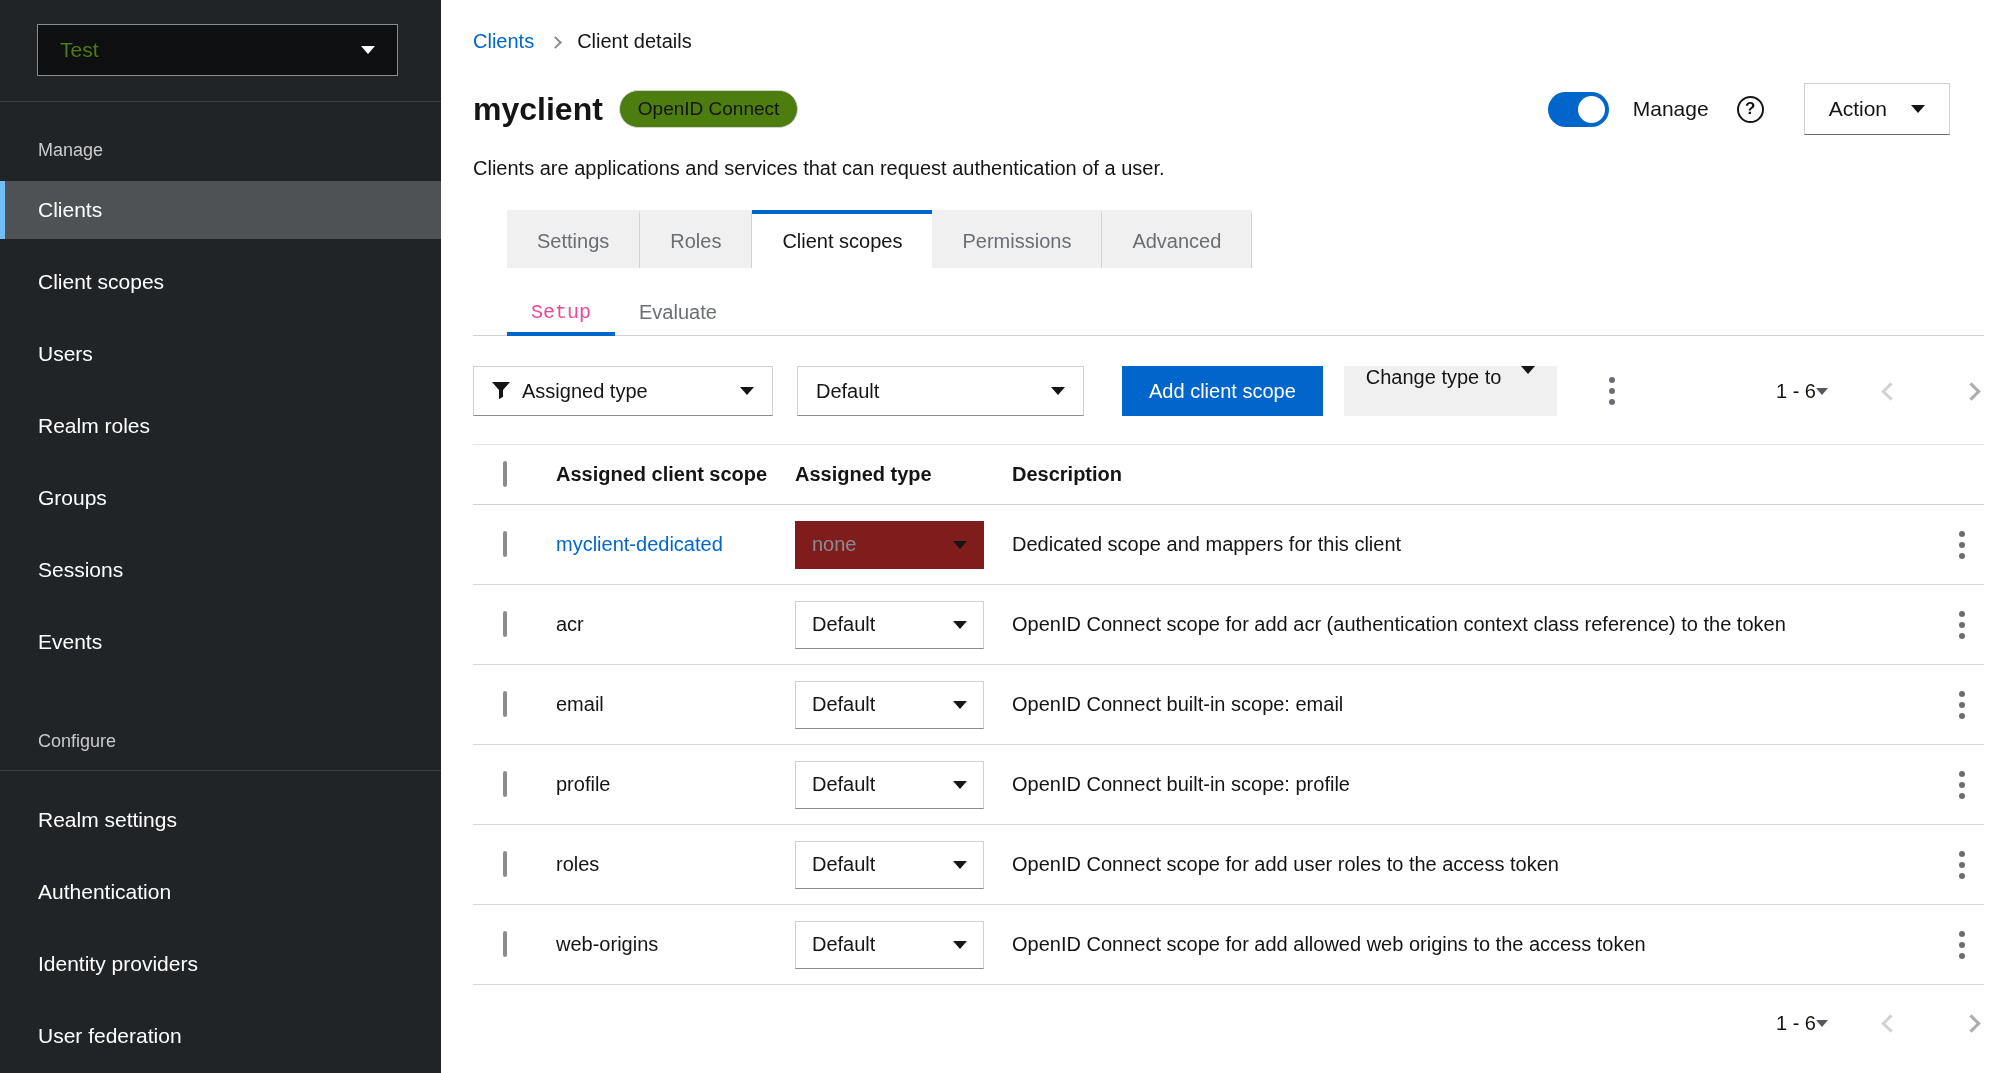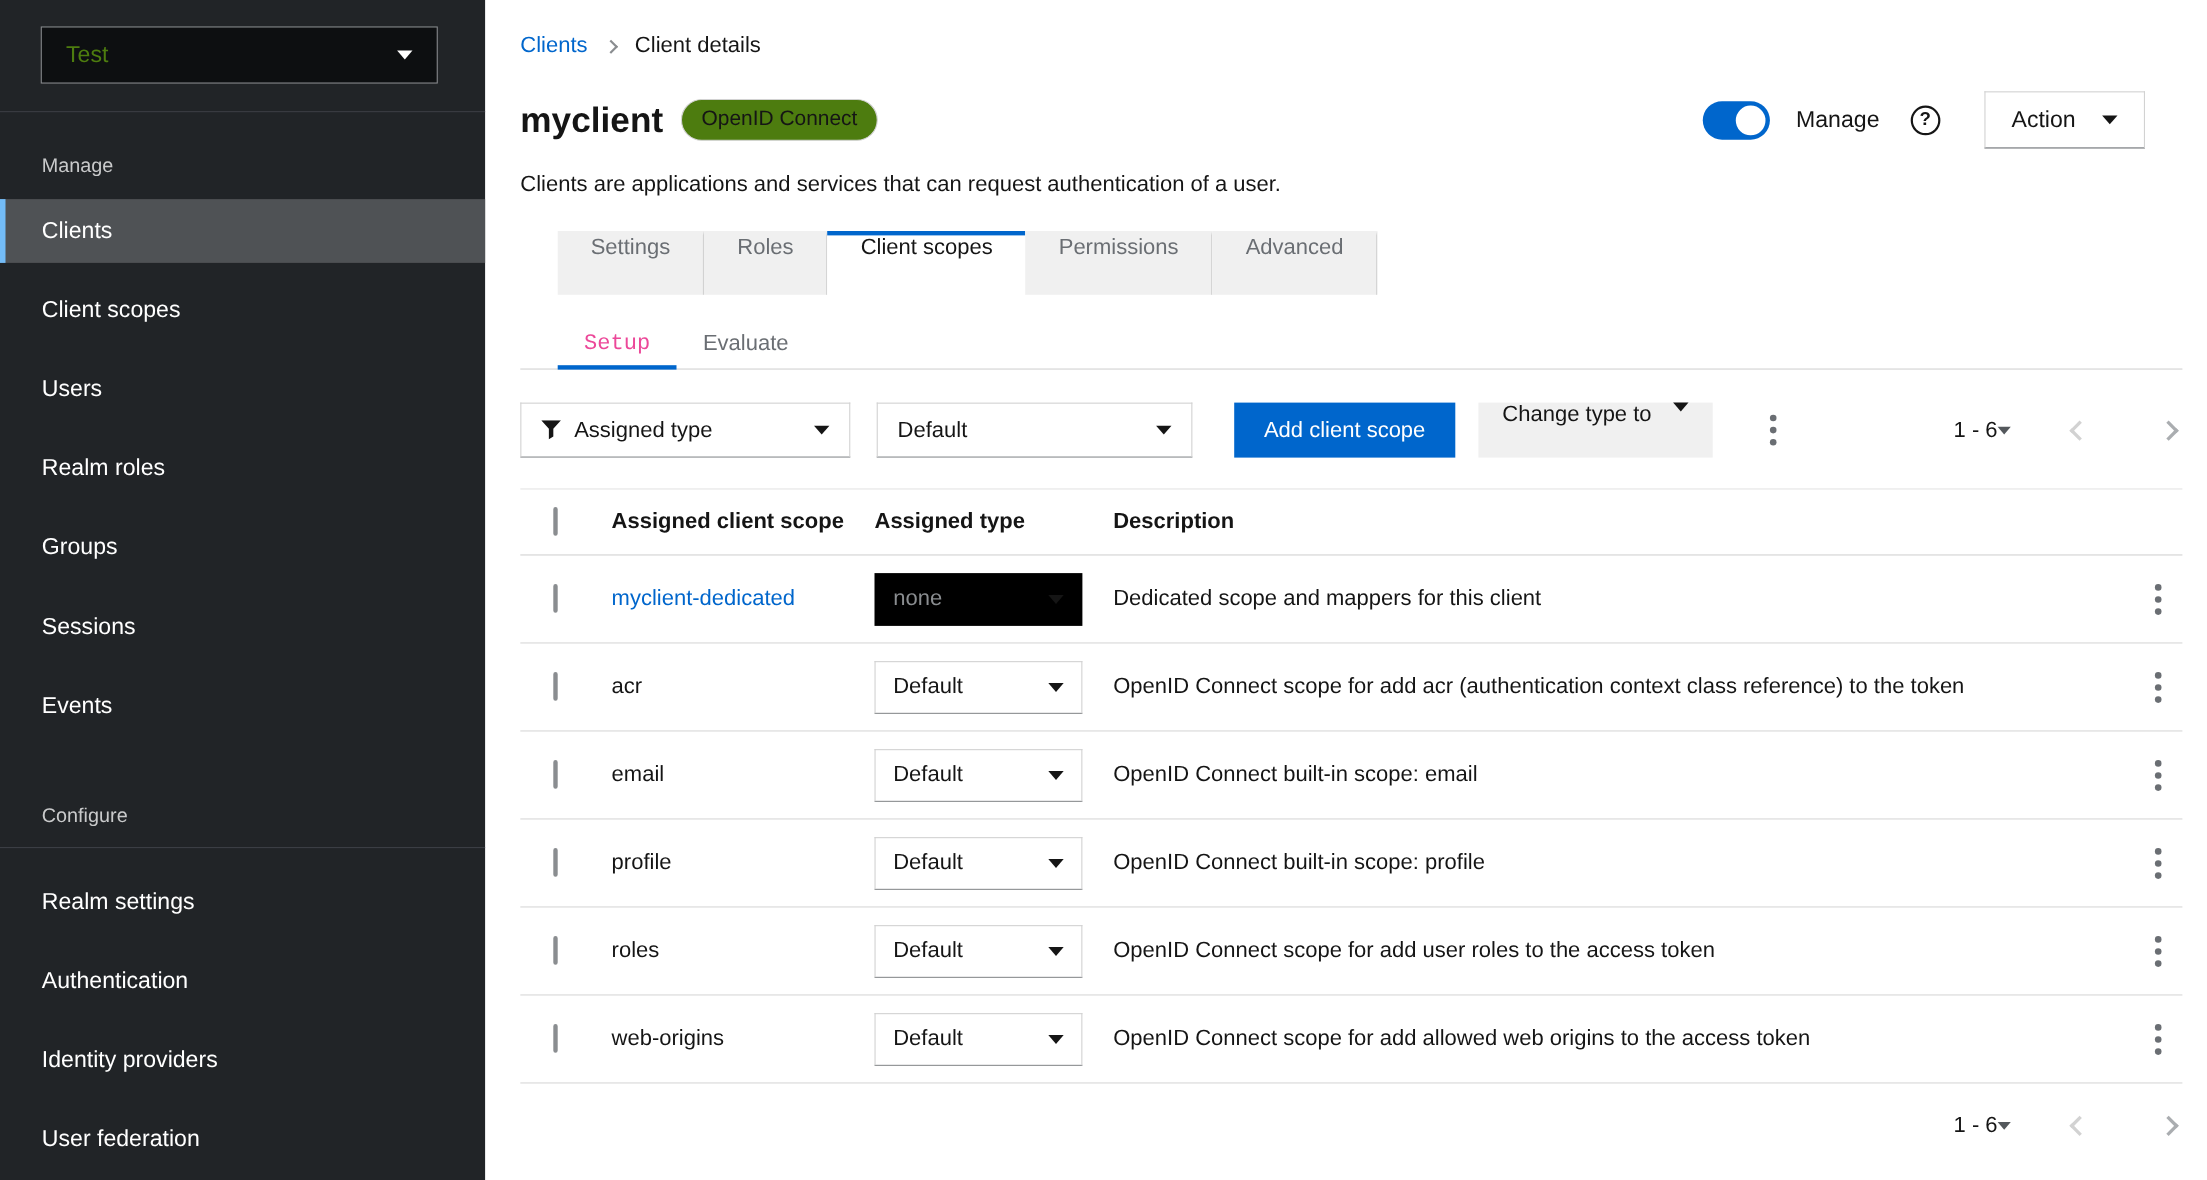--- a/index.html
+++ b/index.html
@@ -41,21 +41,21 @@
   .enabled-label { margin-left:24px; font-size:21px; }
   .help { margin-left:28px; width:27px; height:27px; border:2px solid #151515; border-radius:50%;
           display:flex; align-items:center; justify-content:center; font-size:17px; font-weight:700; cursor:pointer; }
   .action-btn { margin-left:40px; height:52px; padding:0 24px; background:#fff; border:1px solid #d2d2d2;
                 border-bottom-color:#6a6e73; font-size:21px; display:flex; align-items:center; gap:24px;
                 font-family:inherit; color:#151515; cursor:pointer; }
 
   .page-desc { margin-top:22px; font-size:20px; }
 
   .tabs { margin-top:30px; margin-left:34px; display:flex; height:58px; }
-  .tab { background:#f0f0f0; color:#6a6e73; display:flex; padding:0 30px;
+  .tab { background:#f0f0f0; color:#6a6e73; display:flex; align-items:center; padding:0 30px;
          font-size:20px; border-right:1px solid #d2d2d2; border-top:4px solid transparent; cursor:pointer; }
   .tab.active { background:#fff; color:#151515; border-top-color:#0066cc; border-right:none; }
 
   .subtabs { margin-top:24px; display:flex; border-bottom:1px solid #d2d2d2; padding-left:34px; }
   .subtab { padding:0 24px; height:44px; display:flex; align-items:center; font-size:20px; color:#6a6e73;
             border-bottom:4px solid transparent; margin-bottom:-1px; cursor:pointer; }
   .subtab.active { color:#ec4899; border-bottom-color:#0066cc;font-family:Liberation Mono, monospace; }
 
   
   .toolbar { margin-top:30px; display:flex; align-items:center; }
@@ -90,21 +90,21 @@
   .col-check { width:83px; padding-left:30px; }
   .col-name { width:239px; }
   .col-type { width:217px; }
   .col-desc { flex:1; }
   .col-kebab { width:44px; display:flex; justify-content:center; }
   .checkbox { width:29px; height:29px; border:2px solid #8a8d90; border-radius:3px; background:#fff; cursor:pointer; }
   .scope-link { color:#0066cc; cursor:pointer; }
   .row-select { width:189px; height:48px; border:1px solid #d2d2d2; border-bottom-color:#8a8d90; background:#fff;
                 display:flex; align-items:center; padding:0 16px; font-size:20px; cursor:pointer; }
   .row-select .caret { margin-left:auto; }
-  .row-select.disabled { background:#000000; border-color:transparent; color:#8a8d90; }
+  .row-select.disabled { background:#7f1d1d; border-color:transparent; color:#8a8d90; }
 
   .bottom-bar { display:flex; justify-content:flex-end; margin-top:26px; }
 
   
   .caret { width:0; height:0; border-left:7px solid transparent; border-right:7px solid transparent;
            border-top:8px solid #151515; }
   .caret.white { border-top-color:#fff; }
   .caret.small { border-left-width:6px; border-right-width:6px; border-top-width:7px; border-top-color:#54585c; }
 </style>
 </head>

